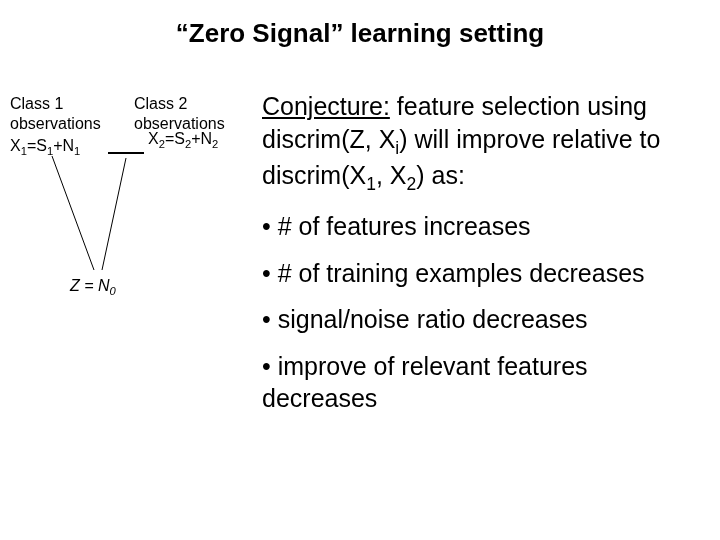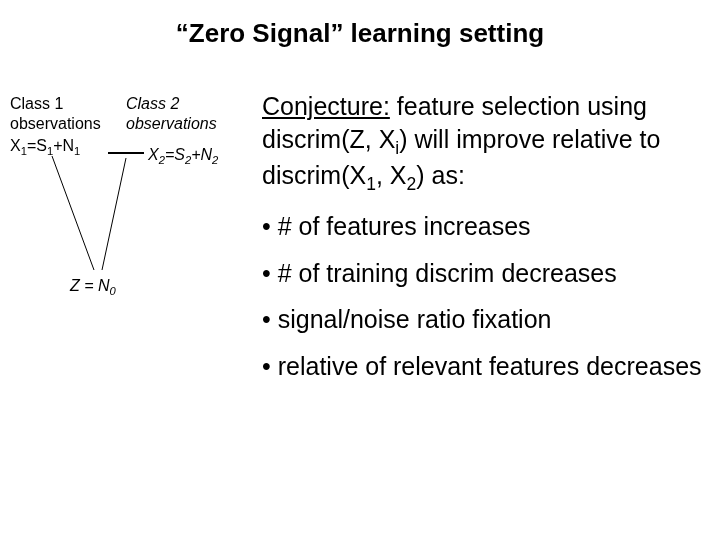--- a/index.html
+++ b/index.html
@@ -62,30 +62,30 @@
 
   <div class="title">“Zero Signal” learning setting</div>
 
   <div class="diagram">
 
     <div class="lbl" style="left:0px; top:4px;">
       <span>Class 1</span><br>
       <span>observations</span>
     </div>
 
-    <div class="lbl" style="left:116px; top:4px;font-style:italic;">
+    <div class="lbl" style="left:124px; top:4px;">
       <span>Class 2</span><br>
       <span>observations</span>
     </div>
 
     <div class="lbl" style="left:0px; top:46px;">
       <span>X</span><span class="sub">1</span><span>=S</span><span class="sub">1</span><span>+N</span><span class="sub">1</span>
     </div>
 
-    <div class="lbl" style="left:138px; top:55px;font-style:italic;">
+    <div class="lbl" style="left:138px; top:39px;">
       <span>X</span><span class="sub">2</span><span>=S</span><span class="sub">2</span><span>+N</span><span class="sub">2</span>
     </div>
 
     <svg width="235" height="210" style="position:absolute; left:0; top:0;">
 
       <line x1="98" y1="63" x2="134" y2="63" stroke="#000" stroke-width="2"></line>
 
       <line x1="42" y1="66" x2="84" y2="180" stroke="#000" stroke-width="1"></line>
 
       <line x1="116" y1="68" x2="92" y2="180" stroke="#000" stroke-width="1"></line>
@@ -97,19 +97,19 @@
     </div>
 
   </div>
 
   <div class="textcol">
     <div>
       <span class="conj-word">Conjecture:</span><span>  feature selection using discrim(Z, X</span><span class="sub">i</span><span>) will improve relative to discrim(X</span><span class="sub">1</span><span>, X</span><span class="sub">2</span><span>) as:</span>
     </div>
     <div class="bullets">
       <p>• # of features increases</p>
-      <p>• # of training discrim decreases</p>
-      <p>• signal/noise ratio fixation</p>
-      <p>• relative of relevant features decreases</p>
+      <p>• # of training examples decreases</p>
+      <p>• signal/noise ratio decreases</p>
+      <p>• improve of relevant features decreases</p>
     </div>
   </div>
 
 </div>
 
 </body></html>

